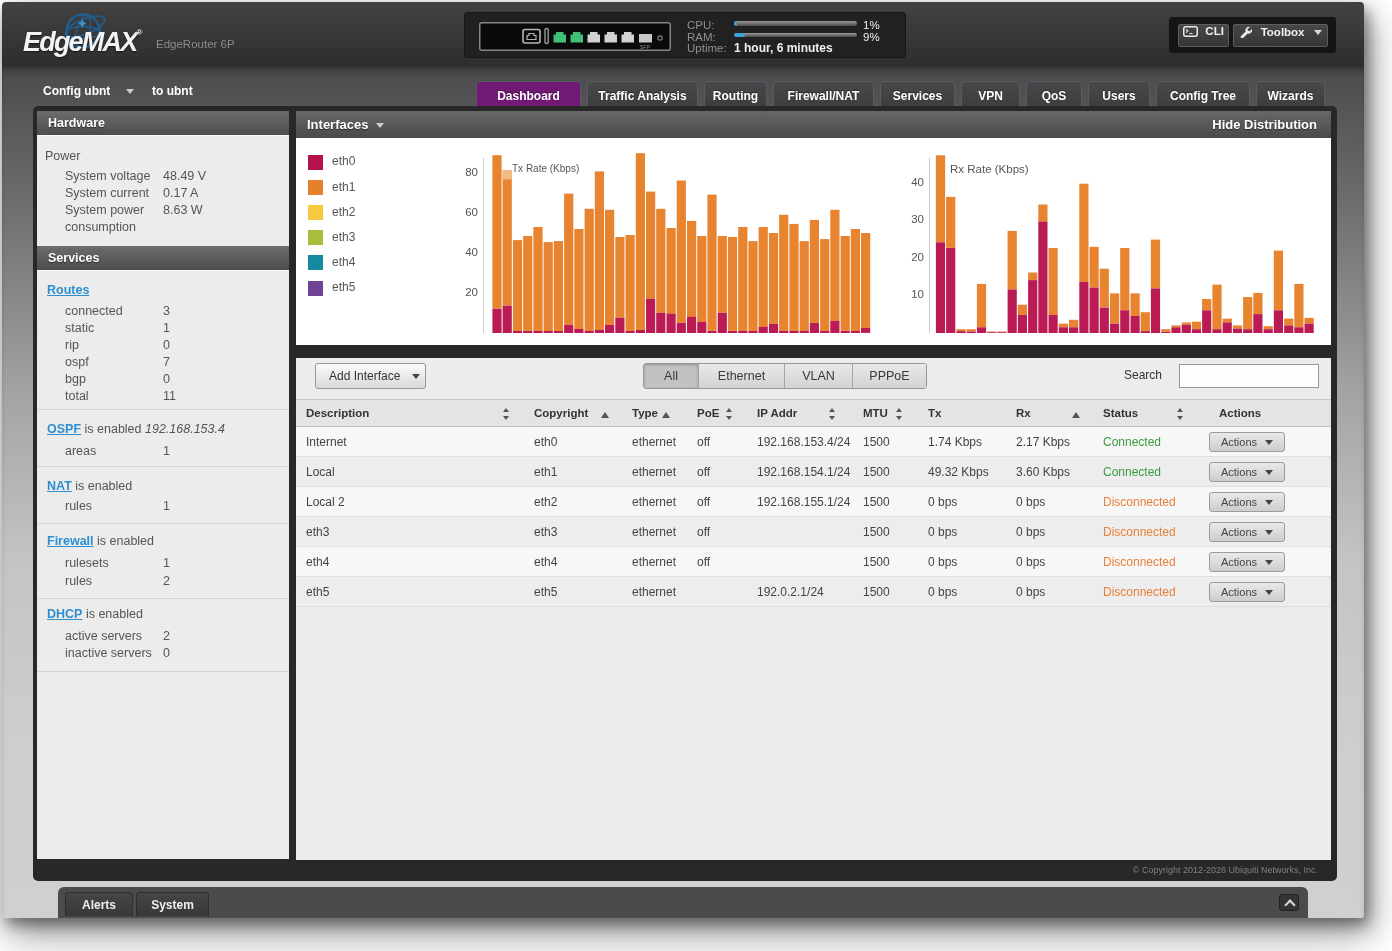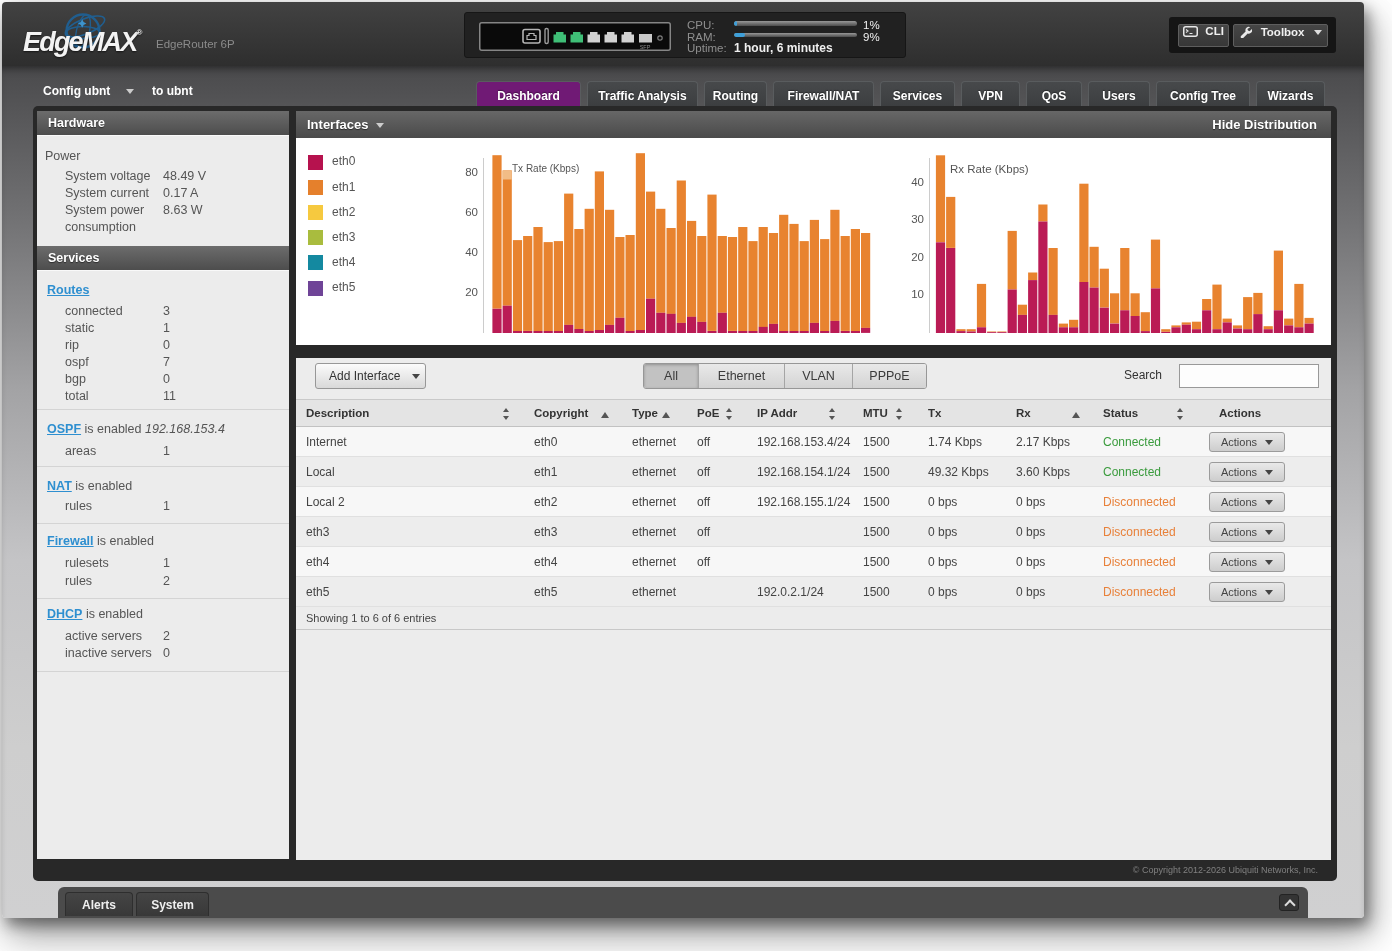--- a/index.html
+++ b/index.html
@@ -484,23 +484,20 @@
           <div class="tc" style="left:10px">eth5</div>
           <div class="tc" style="left:238px">eth5</div>
           <div class="tc" style="left:336px">ethernet</div>
           <div class="tc" style="left:461px">192.0.2.1/24</div>
           <div class="tc" style="left:567px">1500</div>
           <div class="tc" style="left:632px">0 bps</div>
           <div class="tc" style="left:720px">0 bps</div>
           <div class="tc" style="left:807px;color:#e8813a">Disconnected</div>
           <div class="abtn"><span>Actions</span><span class="caret dk"></span></div>
         </div>
-      <div style="position:absolute;left:0;top:249px;width:100%;height:23px;border-bottom:1px solid #c8c8c8">
-        <div style="position:absolute;left:10px;top:0;height:23px;line-height:23px;font-size:11px;color:#444">Showing 1 to 6 of 6 entries</div>
-      </div>
     </div>
     <div class="copy">© Copyright 2012-2026 Ubiquiti Networks, Inc.</div>
   </div>
   <div class="dock">
     <div class="dtab" style="left:7px;width:68px">Alerts</div>
     <div class="dtab" style="left:78px;width:73px">System</div>
     <div class="upbtn"></div>
   </div>
 </div>
 </body></html>

